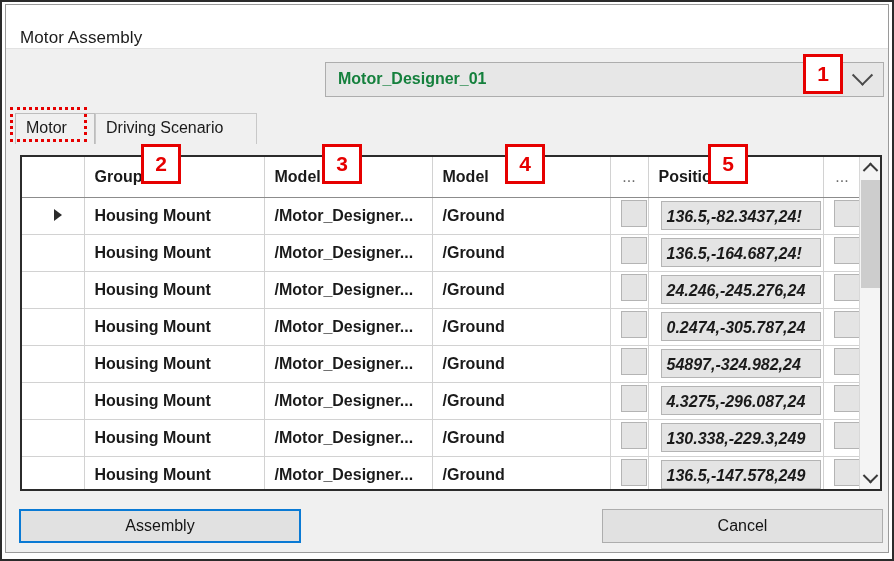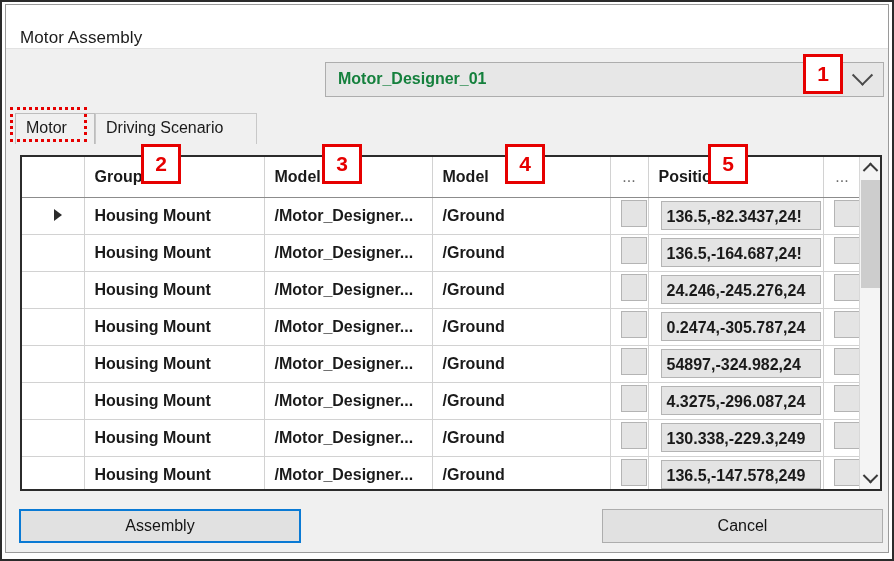--- a/index.html
+++ b/index.html
@@ -186,21 +186,21 @@
     vertical-align: middle;
   }
   .minibtn {
     display: inline-block;
     width: 26px;
     height: 27px;
     background: #e4e4e4;
     border: 1px solid #b4b4b4;
     box-sizing: border-box;
   }
-  td.poscell { padding: 0 0 0 2px; }
+  td.poscell { padding: 0 0 0 2px; font-style: italic; }
   .posbox {
     display: block;
     margin: 3px 2px;
     height: 29px;
     line-height: 29px;
     background: #e4e4e4;
     border: 1px solid #b4b4b4;
     box-sizing: border-box;
     padding-left: 5px;
     overflow: hidden;

